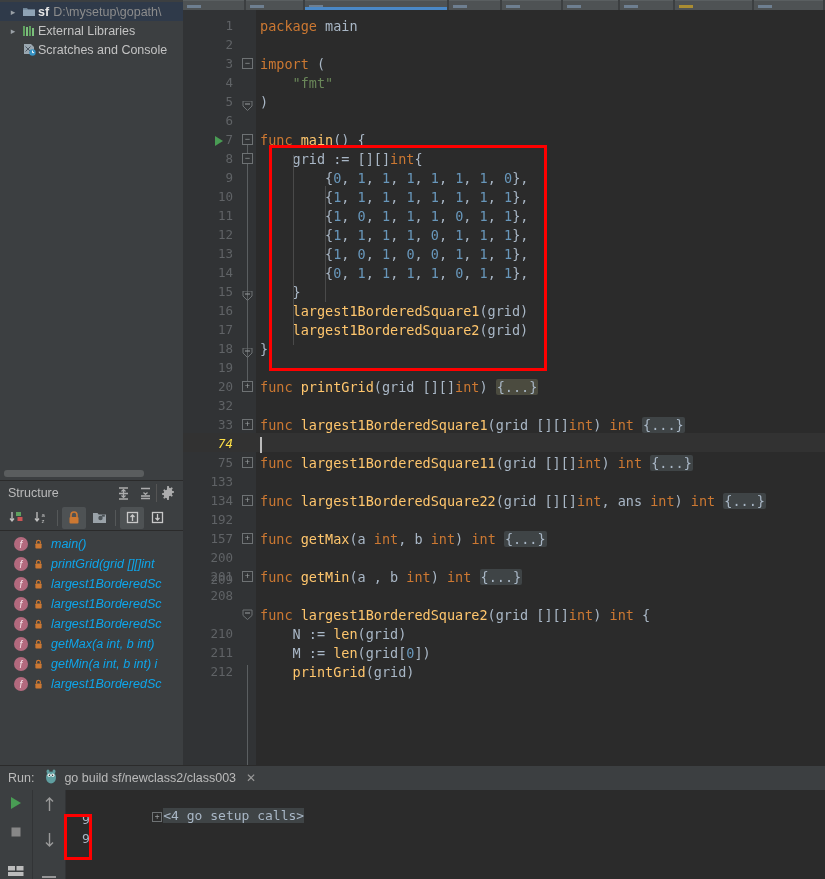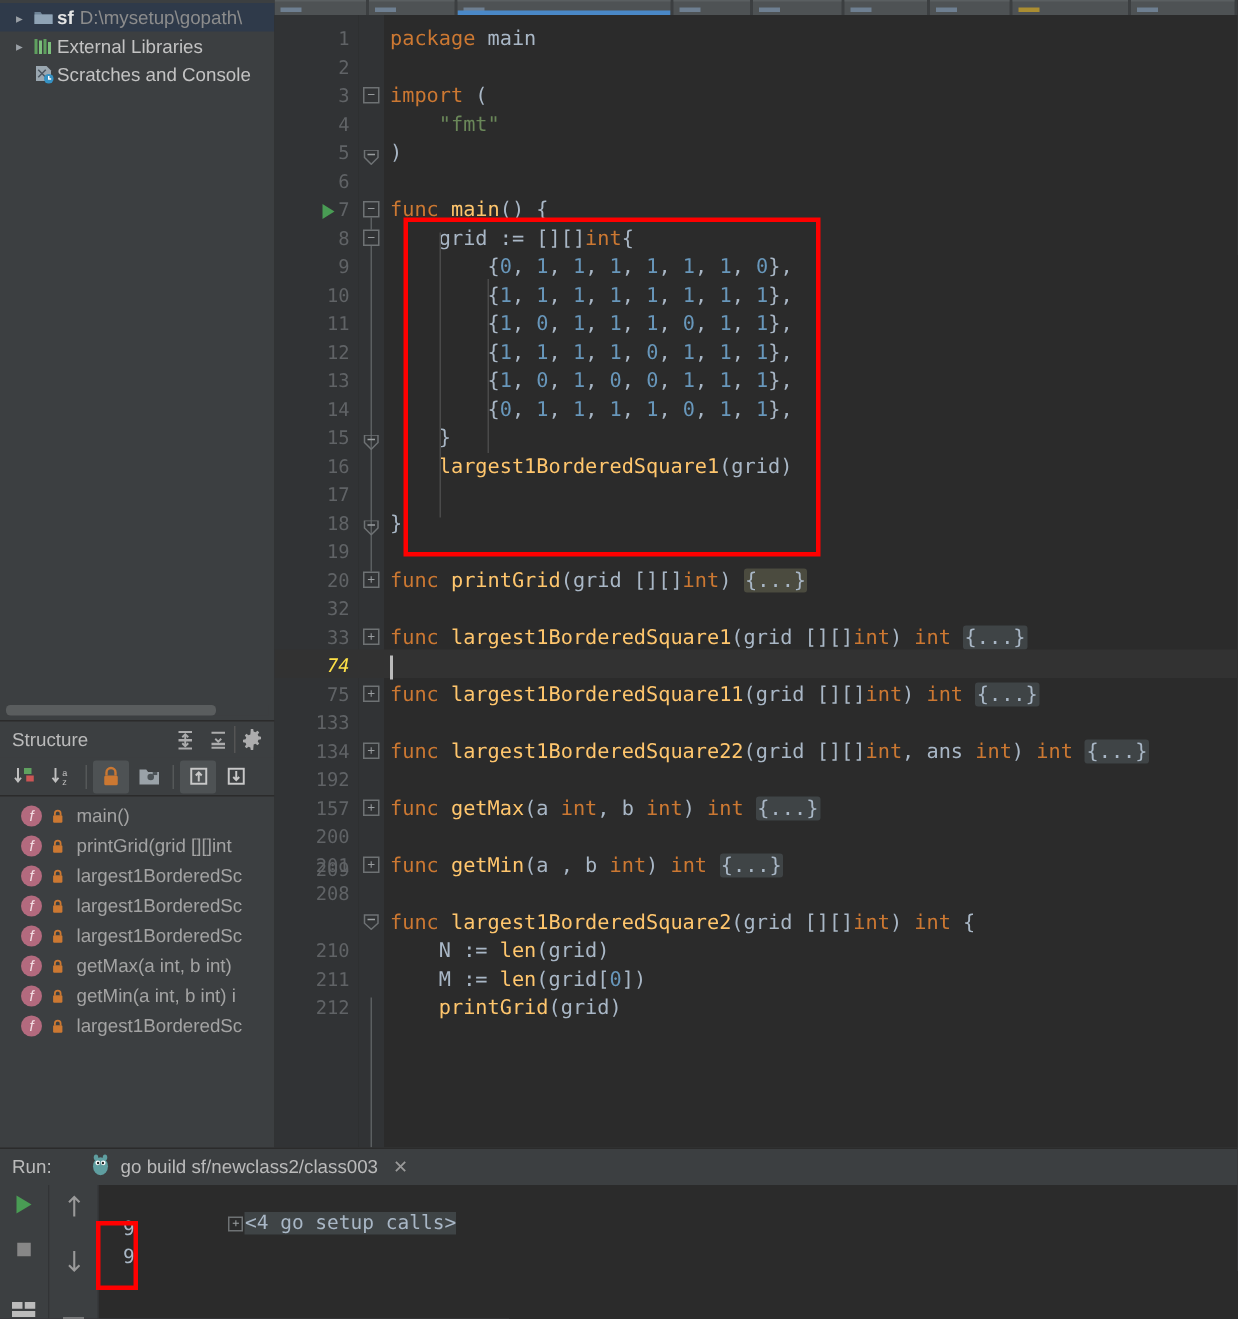--- a/index.html
+++ b/index.html
@@ -88,21 +88,21 @@
   .structure-list { padding-top: 3px; overflow: hidden; }
   .st-row { display: flex; align-items: center; height: 20px; padding-left: 14px;
             white-space: nowrap; overflow: hidden; color: #bdbdbd; font-size: 12.5px; }
   .fcircle {
     width: 14px; height: 14px; border-radius: 50%; background: #b36a7e;
     color: #f2dde3; font-size: 10px; font-style: italic; display: flex;
     align-items: center; justify-content: center; flex: 0 0 14px;
   }
   .lockico { width: 14px; flex: 0 0 14px; display: flex; align-items: center;
              justify-content: center; margin-left: 3px; }
-  .st-label { margin-left: 6px; color: #a3a3a3; }
+  .st-label { margin-left: 6px; color: #0ea5e9; font-style: italic; }
 
   
   .editor {
     position: absolute; left: 183px; top: 10px; width: 642px; height: 755px;
     background: #2b2b2b;
   }
   .gutter {
     position: absolute; left: 0; top: 0; width: 56px; height: 100%;
     background: #313335;
   }
@@ -173,21 +173,21 @@
 
   
   .runpanel {
     position: absolute; left: 0; top: 765px; width: 825px; height: 114px;
     background: #3c3f41; border-top: 1px solid #2b2b2b;
   }
   .run-header {
     height: 24px; display: flex; align-items: center; padding-left: 8px;
     color: #bbbbbb; font-size: 12.5px;
   }
-  .run-label { margin-right: 22px; color: #bbbbbb; }
+  .run-label { margin-right: 6px; color: #bbbbbb; }
   .run-tab {
     display: flex; align-items: center; gap: 6px; padding: 2px 6px 2px 4px;
     position: relative; color: #bbbbbb;
   }
   .run-tab::after {
     content: ""; position: absolute; left: 0; right: 0; bottom: -3px;
     height: 2px; background: #8a8a8a;
   }
   .run-close { color: #9a9a9a; font-size: 12px; margin-left: 4px; }
   .run-body { position: absolute; left: 0; top: 24px; right: 0; bottom: 0; display: flex; }
@@ -467,20 +467,21 @@
         <div class="codeline" style="top: 122px; left: 4px;"><span class="kw">func </span><span class="fn">main</span><span class="pl">() {</span></div>
         <div class="codeline" style="top: 141px; left: 36.52px;"><span class="pl">grid := [][]</span><span class="kw">int</span><span class="pl">{</span></div>
         <div class="codeline" style="top: 160px; left: 69.04px;"><span class="pl">{</span><span class="num">0</span><span class="pl">, </span><span class="num">1</span><span class="pl">, </span><span class="num">1</span><span class="pl">, </span><span class="num">1</span><span class="pl">, </span><span class="num">1</span><span class="pl">, </span><span class="num">1</span><span class="pl">, </span><span class="num">1</span><span class="pl">, </span><span class="num">0</span><span class="pl">},</span></div>
         <div class="codeline" style="top: 179px; left: 69.04px;"><span class="pl">{</span><span class="num">1</span><span class="pl">, </span><span class="num">1</span><span class="pl">, </span><span class="num">1</span><span class="pl">, </span><span class="num">1</span><span class="pl">, </span><span class="num">1</span><span class="pl">, </span><span class="num">1</span><span class="pl">, </span><span class="num">1</span><span class="pl">, </span><span class="num">1</span><span class="pl">},</span></div>
         <div class="codeline" style="top: 198px; left: 69.04px;"><span class="pl">{</span><span class="num">1</span><span class="pl">, </span><span class="num">0</span><span class="pl">, </span><span class="num">1</span><span class="pl">, </span><span class="num">1</span><span class="pl">, </span><span class="num">1</span><span class="pl">, </span><span class="num">0</span><span class="pl">, </span><span class="num">1</span><span class="pl">, </span><span class="num">1</span><span class="pl">},</span></div>
         <div class="codeline" style="top: 217px; left: 69.04px;"><span class="pl">{</span><span class="num">1</span><span class="pl">, </span><span class="num">1</span><span class="pl">, </span><span class="num">1</span><span class="pl">, </span><span class="num">1</span><span class="pl">, </span><span class="num">0</span><span class="pl">, </span><span class="num">1</span><span class="pl">, </span><span class="num">1</span><span class="pl">, </span><span class="num">1</span><span class="pl">},</span></div>
         <div class="codeline" style="top: 236px; left: 69.04px;"><span class="pl">{</span><span class="num">1</span><span class="pl">, </span><span class="num">0</span><span class="pl">, </span><span class="num">1</span><span class="pl">, </span><span class="num">0</span><span class="pl">, </span><span class="num">0</span><span class="pl">, </span><span class="num">1</span><span class="pl">, </span><span class="num">1</span><span class="pl">, </span><span class="num">1</span><span class="pl">},</span></div>
         <div class="codeline" style="top: 255px; left: 69.04px;"><span class="pl">{</span><span class="num">0</span><span class="pl">, </span><span class="num">1</span><span class="pl">, </span><span class="num">1</span><span class="pl">, </span><span class="num">1</span><span class="pl">, </span><span class="num">1</span><span class="pl">, </span><span class="num">0</span><span class="pl">, </span><span class="num">1</span><span class="pl">, </span><span class="num">1</span><span class="pl">},</span></div>
         <div class="codeline" style="top: 274px; left: 36.52px;"><span class="pl">}</span></div>
         <div class="codeline" style="top: 293px; left: 36.52px;"><span class="fn">largest1BorderedSquare1</span><span class="pl">(grid)</span></div>
+        <div class="codeline" style="top: 312px; left: 36.52px;"><span class="fn">largest1BorderedSquare2</span><span class="pl">(grid)</span></div>
         <div class="codeline" style="top: 331px; left: 4px;"><span class="pl">}</span></div>
         <div class="codeline" style="top: 369px; left: 4px;"><span class="kw">func </span><span class="fn">printGrid</span><span class="pl">(grid [][]</span><span class="kw">int</span><span class="pl">) </span><span class="fold-ph">{...}</span></div>
         <div class="codeline" style="top: 407px; left: 4px;"><span class="kw">func </span><span class="fn">largest1BorderedSquare1</span><span class="pl">(grid [][]</span><span class="kw">int</span><span class="pl">) </span><span class="kw">int</span><span class="pl"> </span><span class="fold-ph grey">{...}</span></div>
         <div class="cline-hl" style="top: 423px;"></div>
         <div class="caret" style="top: 427px; left: 4px;"></div>
         <div class="codeline" style="top: 445px; left: 4px;"><span class="kw">func </span><span class="fn">largest1BorderedSquare11</span><span class="pl">(grid [][]</span><span class="kw">int</span><span class="pl">) </span><span class="kw">int</span><span class="pl"> </span><span class="fold-ph grey">{...}</span></div>
         <div class="codeline" style="top: 483px; left: 4px;"><span class="kw">func </span><span class="fn">largest1BorderedSquare22</span><span class="pl">(grid [][]</span><span class="kw">int</span><span class="pl">, ans </span><span class="kw">int</span><span class="pl">) </span><span class="kw">int</span><span class="pl"> </span><span class="fold-ph grey">{...}</span></div>
         <div class="codeline" style="top: 559px; left: 4px;"><span class="kw">func </span><span class="fn">getMin</span><span class="pl">(a </span><span class="pl">, b </span><span class="kw">int</span><span class="pl">) </span><span class="kw">int</span><span class="pl"> </span><span class="fold-ph grey">{...}</span></div>
         <div class="codeline" style="top: 521px; left: 4px;"><span class="kw">func </span><span class="fn">getMax</span><span class="pl">(a </span><span class="kw">int</span><span class="pl">, b </span><span class="kw">int</span><span class="pl">) </span><span class="kw">int</span><span class="pl"> </span><span class="fold-ph grey">{...}</span></div>
         <div class="codeline" style="top: 597px; left: 4px;"><span class="kw">func </span><span class="fn">largest1BorderedSquare2</span><span class="pl">(grid [][]</span><span class="kw">int</span><span class="pl">) </span><span class="kw">int</span><span class="pl"> {</span></div>

